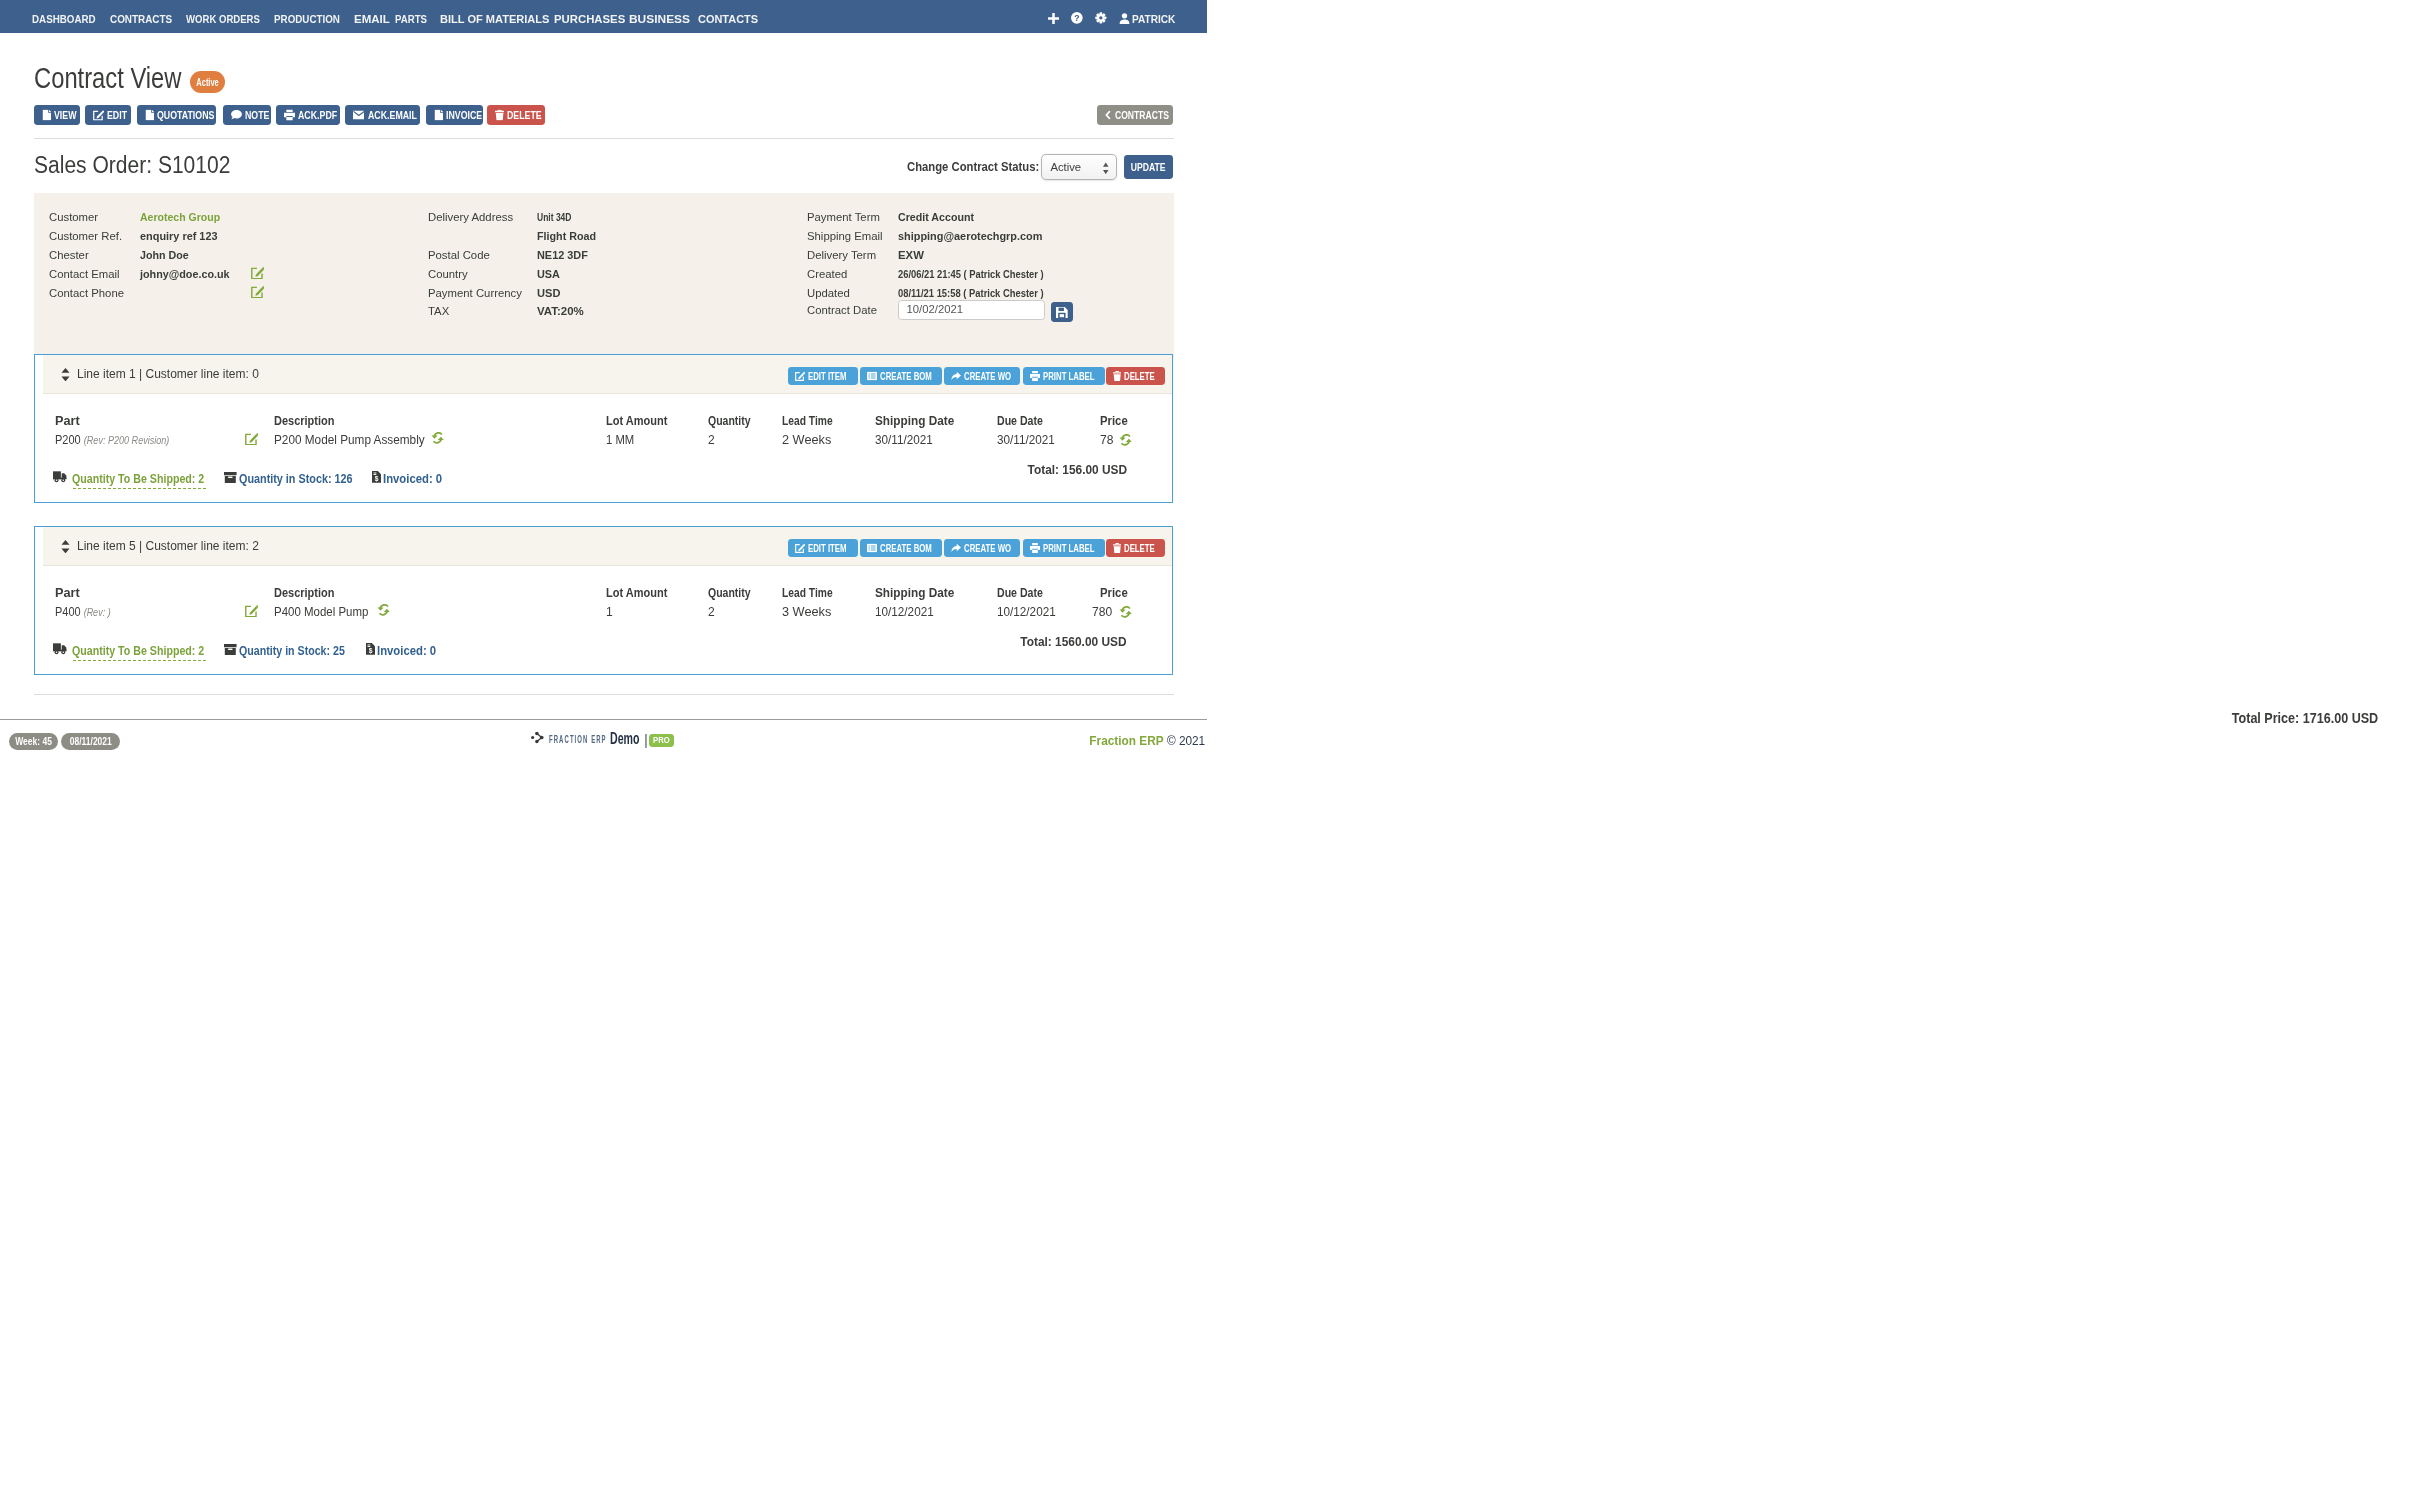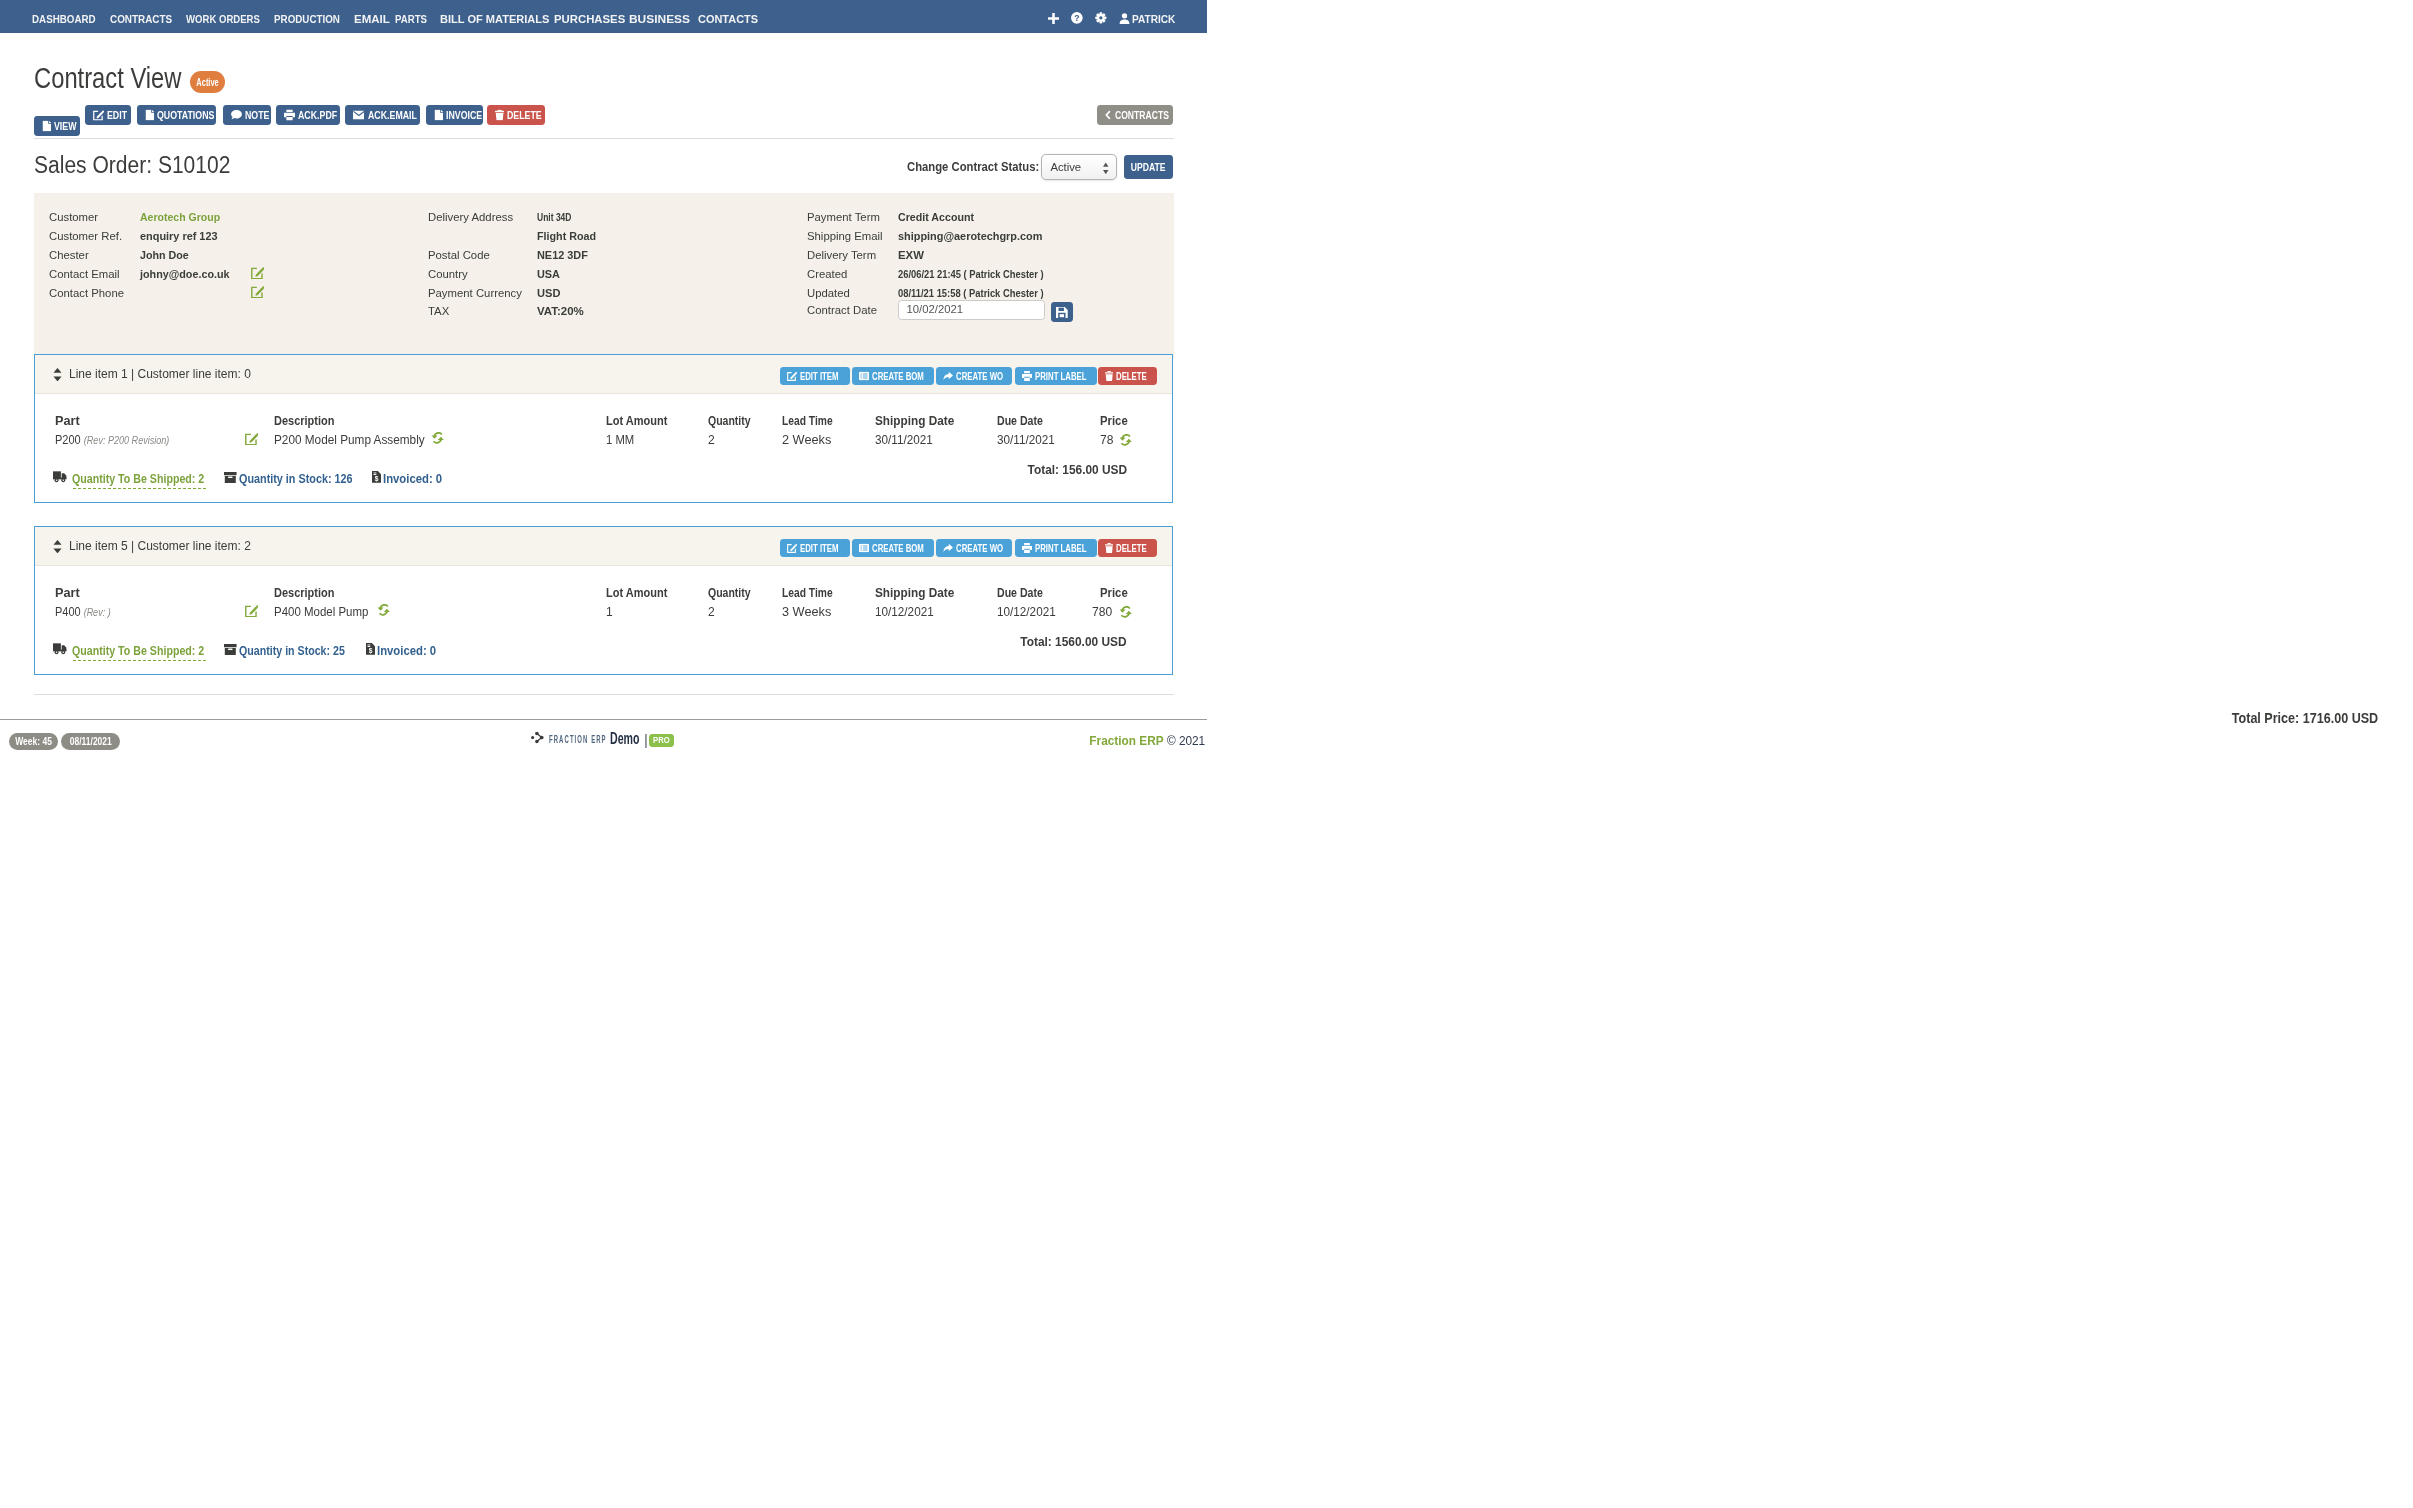--- a/index.html
+++ b/index.html
@@ -9,21 +9,21 @@
 .navicon { position:absolute; }
 .pbtn { position:absolute; border-radius:3.4px; }
 .pbtn .pic { position:absolute; top:50%; transform:translateY(-50%); line-height:0; }
 .pbtn .ptx { position:absolute; top:0; bottom:0; display:flex; align-items:center; color:#fff;
   font-weight:bold; transform-origin:0 50%; white-space:nowrap; }
 .lbl, .val { position:absolute; font-size:11.7px; color:#3a3d39; line-height:15px; white-space:nowrap; }
 .lbl { transform:scaleX(0.97); transform-origin:0 0; }
 .val { font-weight:bold; transform-origin:0 0; }
 .green { color:#7ca23c; }
 .libox { position:absolute; left:34px; width:1139px; height:149px; background:#fff; border:0.8px solid #4aa0d6; }
-.lihead { position:absolute; left:0; top:0; right:0; height:39px; background:#f7f4ee; border-bottom:0.8px solid #eae5da; }
+.lihead { position:absolute; left:8px; top:0; right:0; height:39px; background:#f7f4ee; border-bottom:0.8px solid #eae5da; }
 .lititle { position:absolute; left:34px; top:0; line-height:38px; font-size:12px; color:#3a3d39; white-space:nowrap; }
 .th { position:absolute; font-size:13.4px; font-weight:bold; color:#3a3d39; line-height:17px;
   transform:scaleX(0.8); transform-origin:0 0; white-space:nowrap; }
 .td { position:absolute; font-size:13.4px; color:#3a3d39; line-height:17px;
   transform:scaleX(0.96); transform-origin:0 0; white-space:nowrap; }
 .rev { font-size:11px; font-style:italic; color:#8a8a85; }
 .iconrow { position:absolute; font-size:13.4px; font-weight:bold; line-height:17px; transform-origin:0 0; white-space:nowrap; }
 .iconrow.green { color:#7ca23c; }
 .iconrow.blue { color:#33618f; }
 .litotal { position:absolute; font-size:13.4px; font-weight:bold; color:#3a3d39; line-height:17px; transform-origin:100% 0; white-space:nowrap; }
@@ -66,21 +66,21 @@
     </svg>
     <svg class="navicon" style="left:1119px; top:12.6px;" width="11" height="11" viewBox="0 0 14 14">
       <circle cx="7" cy="3.6" r="3.4" fill="#fff"></circle>
       <path d="M0.8 14C0.8 9.8 3.6 8.4 7 8.4C10.4 8.4 13.2 9.8 13.2 14Z" fill="#fff"></path>
     </svg>
   </div>
 <div class="abs" id="h1" style="left:34px; top:60px; font-size:30px; color:#3a3d39; line-height:35px;
  transform:scaleX(0.7922); transform-origin:0 0; white-space:nowrap;">Contract View</div>
 <div class="abs" style="left:190px; top:71px; width:35px; height:22px; background:#df7e3e; border-radius:11px; line-height:22px; text-align:center;
  color:#fff; font-size:11.7px; font-weight:bold;"><span id="badge" style="display:inline-block; transform:scaleX(0.6376);">Active</span></div>
-<div class="pbtn" style="left:34px; top:116px; width:46px; height:19.7px; background:#3d608c;">
+<div class="pbtn" style="left:34px; top:105px; width:46px; height:19.7px; background:#3d608c;">
     <span class="pic" style="left:7.5px;"><svg width="9.2" height="11" viewBox="0 0 12 14">
         <path d="M1 0H8V4H12V14H1Z M9 0L12 3H9Z" fill="#fff"></path>
       </svg></span>
     <span class="ptx" id="b0" style="left:20px; font-size:11px; transform:scaleX(0.8);">VIEW</span>
   </div>
 <div class="pbtn" style="left:85px; top:105px; width:46px; height:19.7px; background:#3d608c;">
     <span class="pic" style="left:7.5px;"><svg width="11" height="11" viewBox="0 0 15 15">
         <path d="M12.5 8.5V14H1V2.5H7" fill="none" stroke="#fff" stroke-width="1.7"></path>
         <path d="M5.4 9.6L12.1 2.6 14.1 4.6 7.4 11.6 4.9 12.2Z" fill="#fff"></path>
         <path d="M12.9 1.8l2 2" stroke="#fff" stroke-width="2.2"></path>

